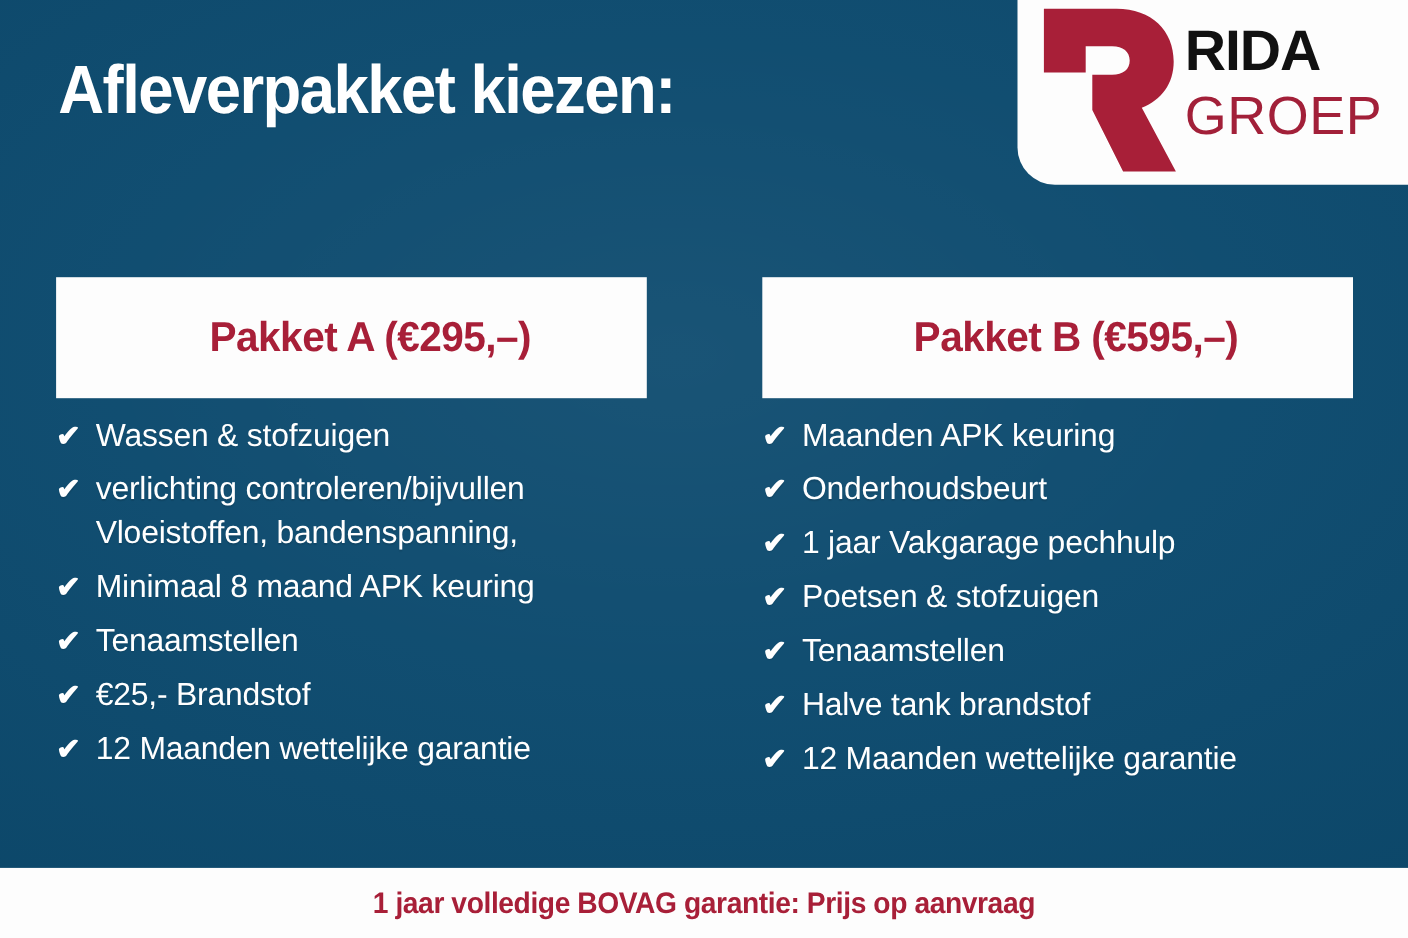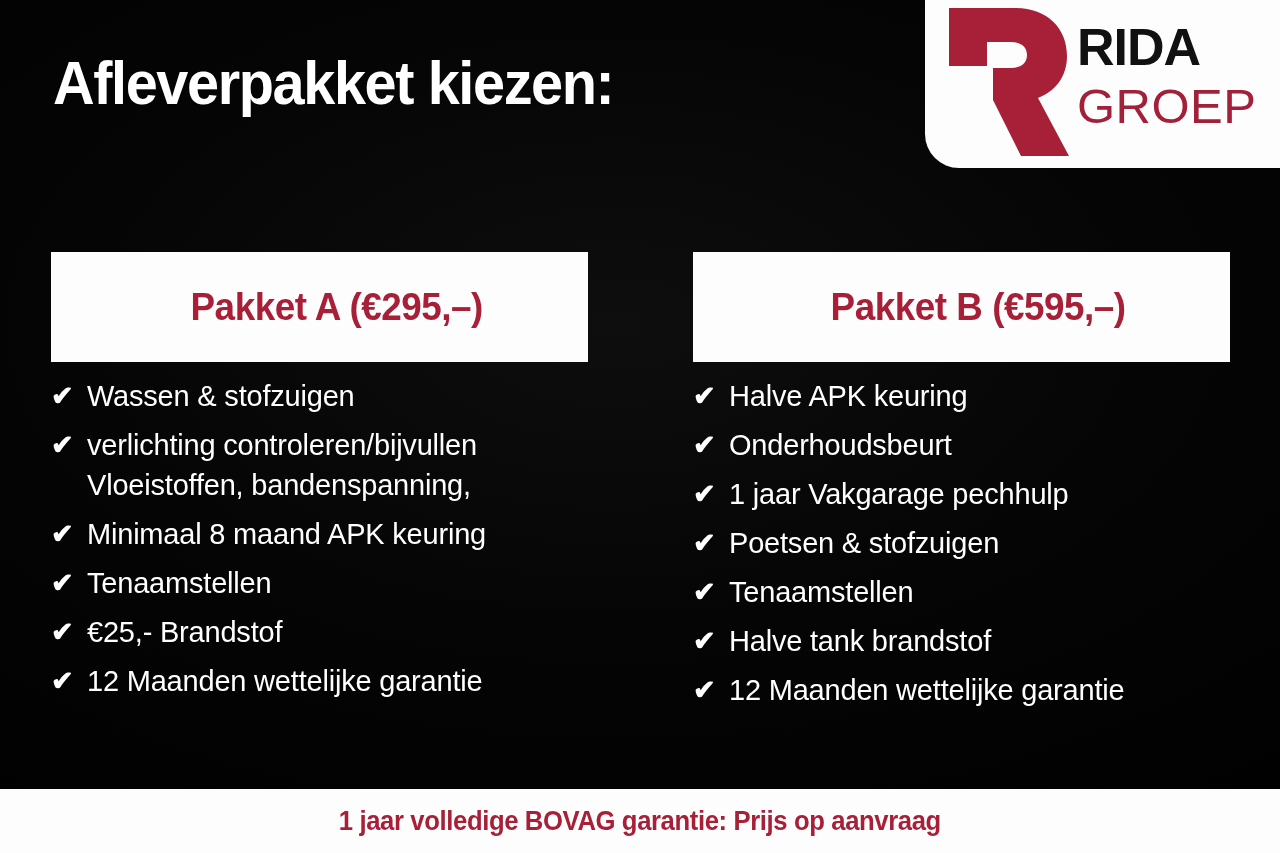--- a/index.html
+++ b/index.html
@@ -7,21 +7,21 @@
   html,body { width:1280px; height:853px; }
   body {
     font-family:"Liberation Sans", sans-serif;
     background:#ffffff;
     overflow:hidden;
   }
   .poster {
     position:relative;
     width:1280px;
     height:853px;
-    background:#000000;
+    background:#0c4a6e;
     overflow:hidden;
   }
   
   .poster::before{
     content:"";
     position:absolute;
     inset:0;
     background:radial-gradient(ellipse 95% 80% at 48% 38%, rgba(255,255,255,0.055) 0%, rgba(255,255,255,0.02) 45%, rgba(0,0,0,0.06) 100%);
     pointer-events:none;
   }
@@ -223,21 +223,21 @@
       </ul>
     </div>
 
     <div class="col col-b">
       <div class="pkg-box">
         <span class="pkg-title">Pakket B (€595,–)</span>
       </div>
       <ul class="feature-list">
         <li class="feature">
           <span class="check">✔</span>
-          <span class="feature-text">Halve APK keuring</span>
+          <span class="feature-text">Maanden APK keuring</span>
         </li>
         <li class="feature">
           <span class="check">✔</span>
           <span class="feature-text">Onderhoudsbeurt</span>
         </li>
         <li class="feature">
           <span class="check">✔</span>
           <span class="feature-text">1 jaar Vakgarage pechhulp</span>
         </li>
         <li class="feature">

